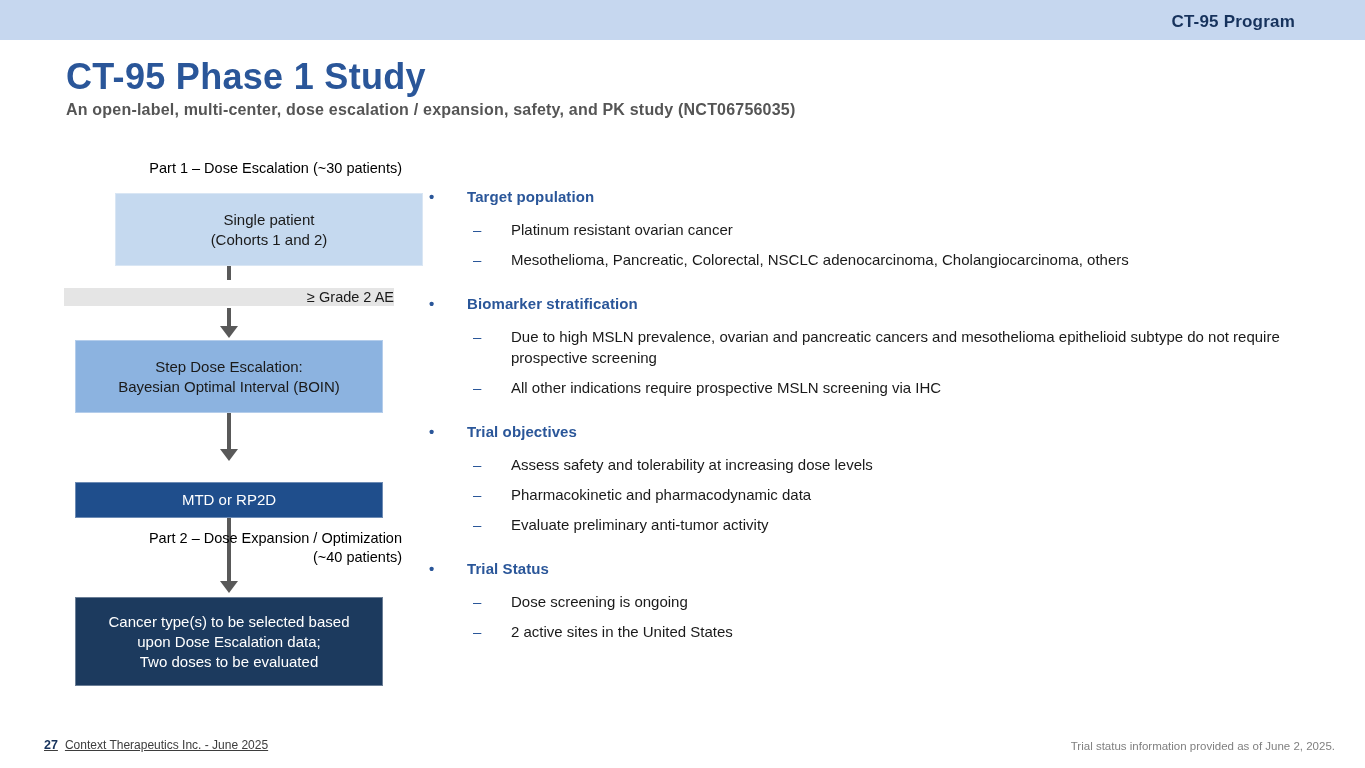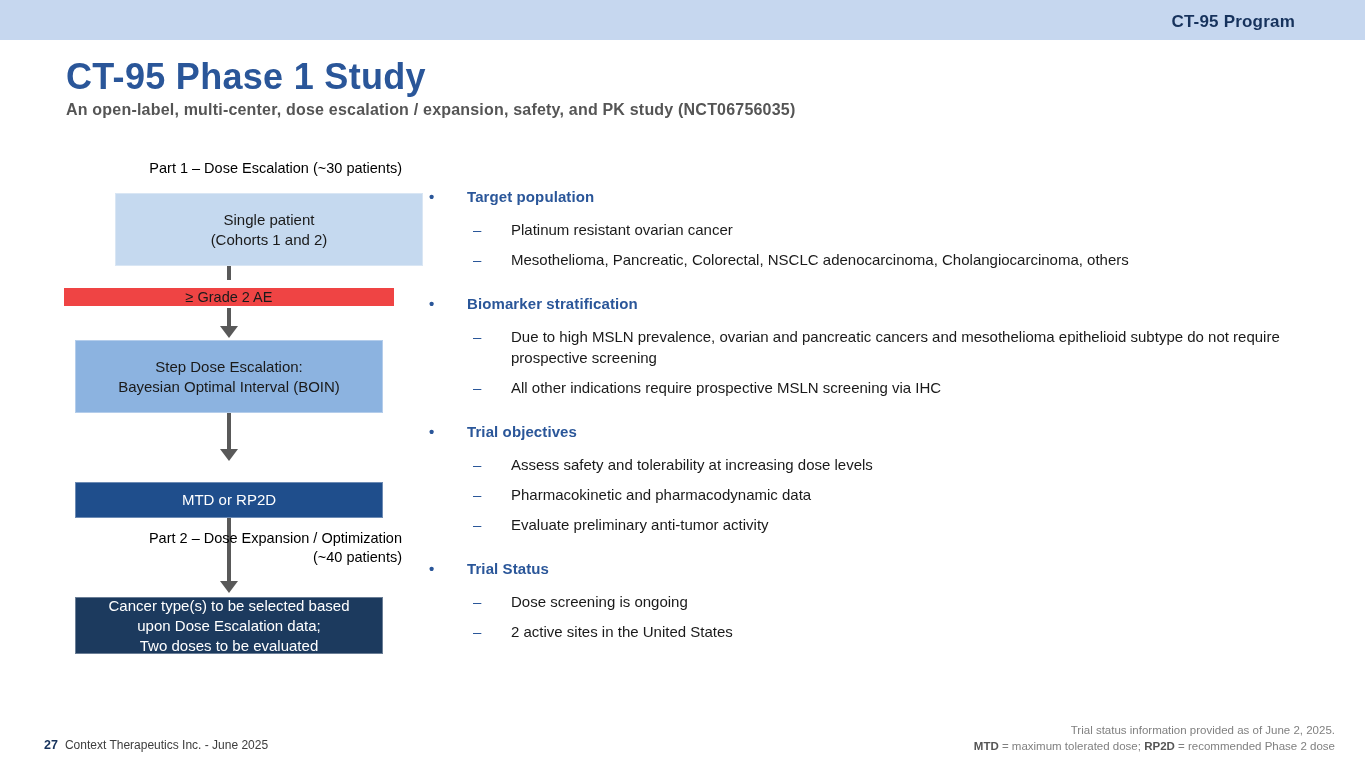--- a/index.html
+++ b/index.html
@@ -82,21 +82,21 @@
     justify-content: center;
     text-align: center;
     font-size: 15px;
     line-height: 20px;
     z-index: 3;
     border: 1px solid rgba(255,255,255,0.35);
   }
   #box-single   { top: 193px; height: 73px;  background: #c5d9ef; color: #1a1a1a; margin-left: 40px; }
   #box-step     { top: 340px; height: 73px;  background: #8cb3e0; color: #1a1a1a; }
   #box-mtd      { top: 465px; height: 36px;  background: #1f4e8c; color: #ffffff; margin-top: 17px; }
-  #box-cancer   { top: 597px; height: 57px;  background: #1c3a5e; color: #ffffff; }
+  #box-cancer   { top: 597px; height: 89px;  background: #1c3a5e; color: #ffffff; }
 
   
   .conn {
     position: absolute;
     left: 227px;
     width: 4px;
     background: #595959;
     z-index: 1;
   }
   .arrowhead {
@@ -105,24 +105,24 @@
     width: 0; height: 0;
     border-left: 9px solid transparent;
     border-right: 9px solid transparent;
     border-top: 12px solid #595959;
     z-index: 2;
   }
   .conn-label {
     position: absolute;
     left: 64px;
     width: 330px;
-    text-align: center;
+    text-align: right;
     font-size: 14.5px;
     color: #1a1a1a;
-    background: #ef4444;
+    background: #e5e5e5;
     z-index: 3;
     padding: 1px 0;
   }
   #conn-a1 { top: 266px; height: 14px; }
   #conn-label-ae { top: 288px; }
   #conn-a2 { top: 308px; height: 20px; }
   #arrow-a2 { top: 326px; }
   #conn-b  { top: 413px; height: 38px; }
   #arrow-b { top: 449px; }
   #conn-c  { top: 501px; height: 82px; }
@@ -167,20 +167,21 @@
     line-height: 21px;
   }
 
   
   .footer-left {
     position: absolute;
     left: 44px; bottom: 16px;
     font-size: 12px;
     color: #3d3d3d;
     white-space: nowrap;
+    text-decoration: underline;
   }
   .footer-left .pagenum {
     font-weight: bold;
     color: #16325c;
     margin-right: 7px;
     font-size: 12.5px;
   }
   .footer-right {
     position: absolute;
     right: 30px; bottom: 14px;
@@ -314,14 +315,13 @@
   </div>
 
 </div>
 
 <div class="footer-left">
   <span class="pagenum">27</span><span>Context Therapeutics Inc. -  June 2025</span>
 </div>
 
 <div class="footer-right">
   <div>Trial status information provided as of June 2, 2025.</div>
-  <div><b>MTD</b><span> = maximum tolerated dose; </span><b>RP2D</b><span> = recommended Phase 2 dose</span></div>
 </div>
 
 </body></html>

